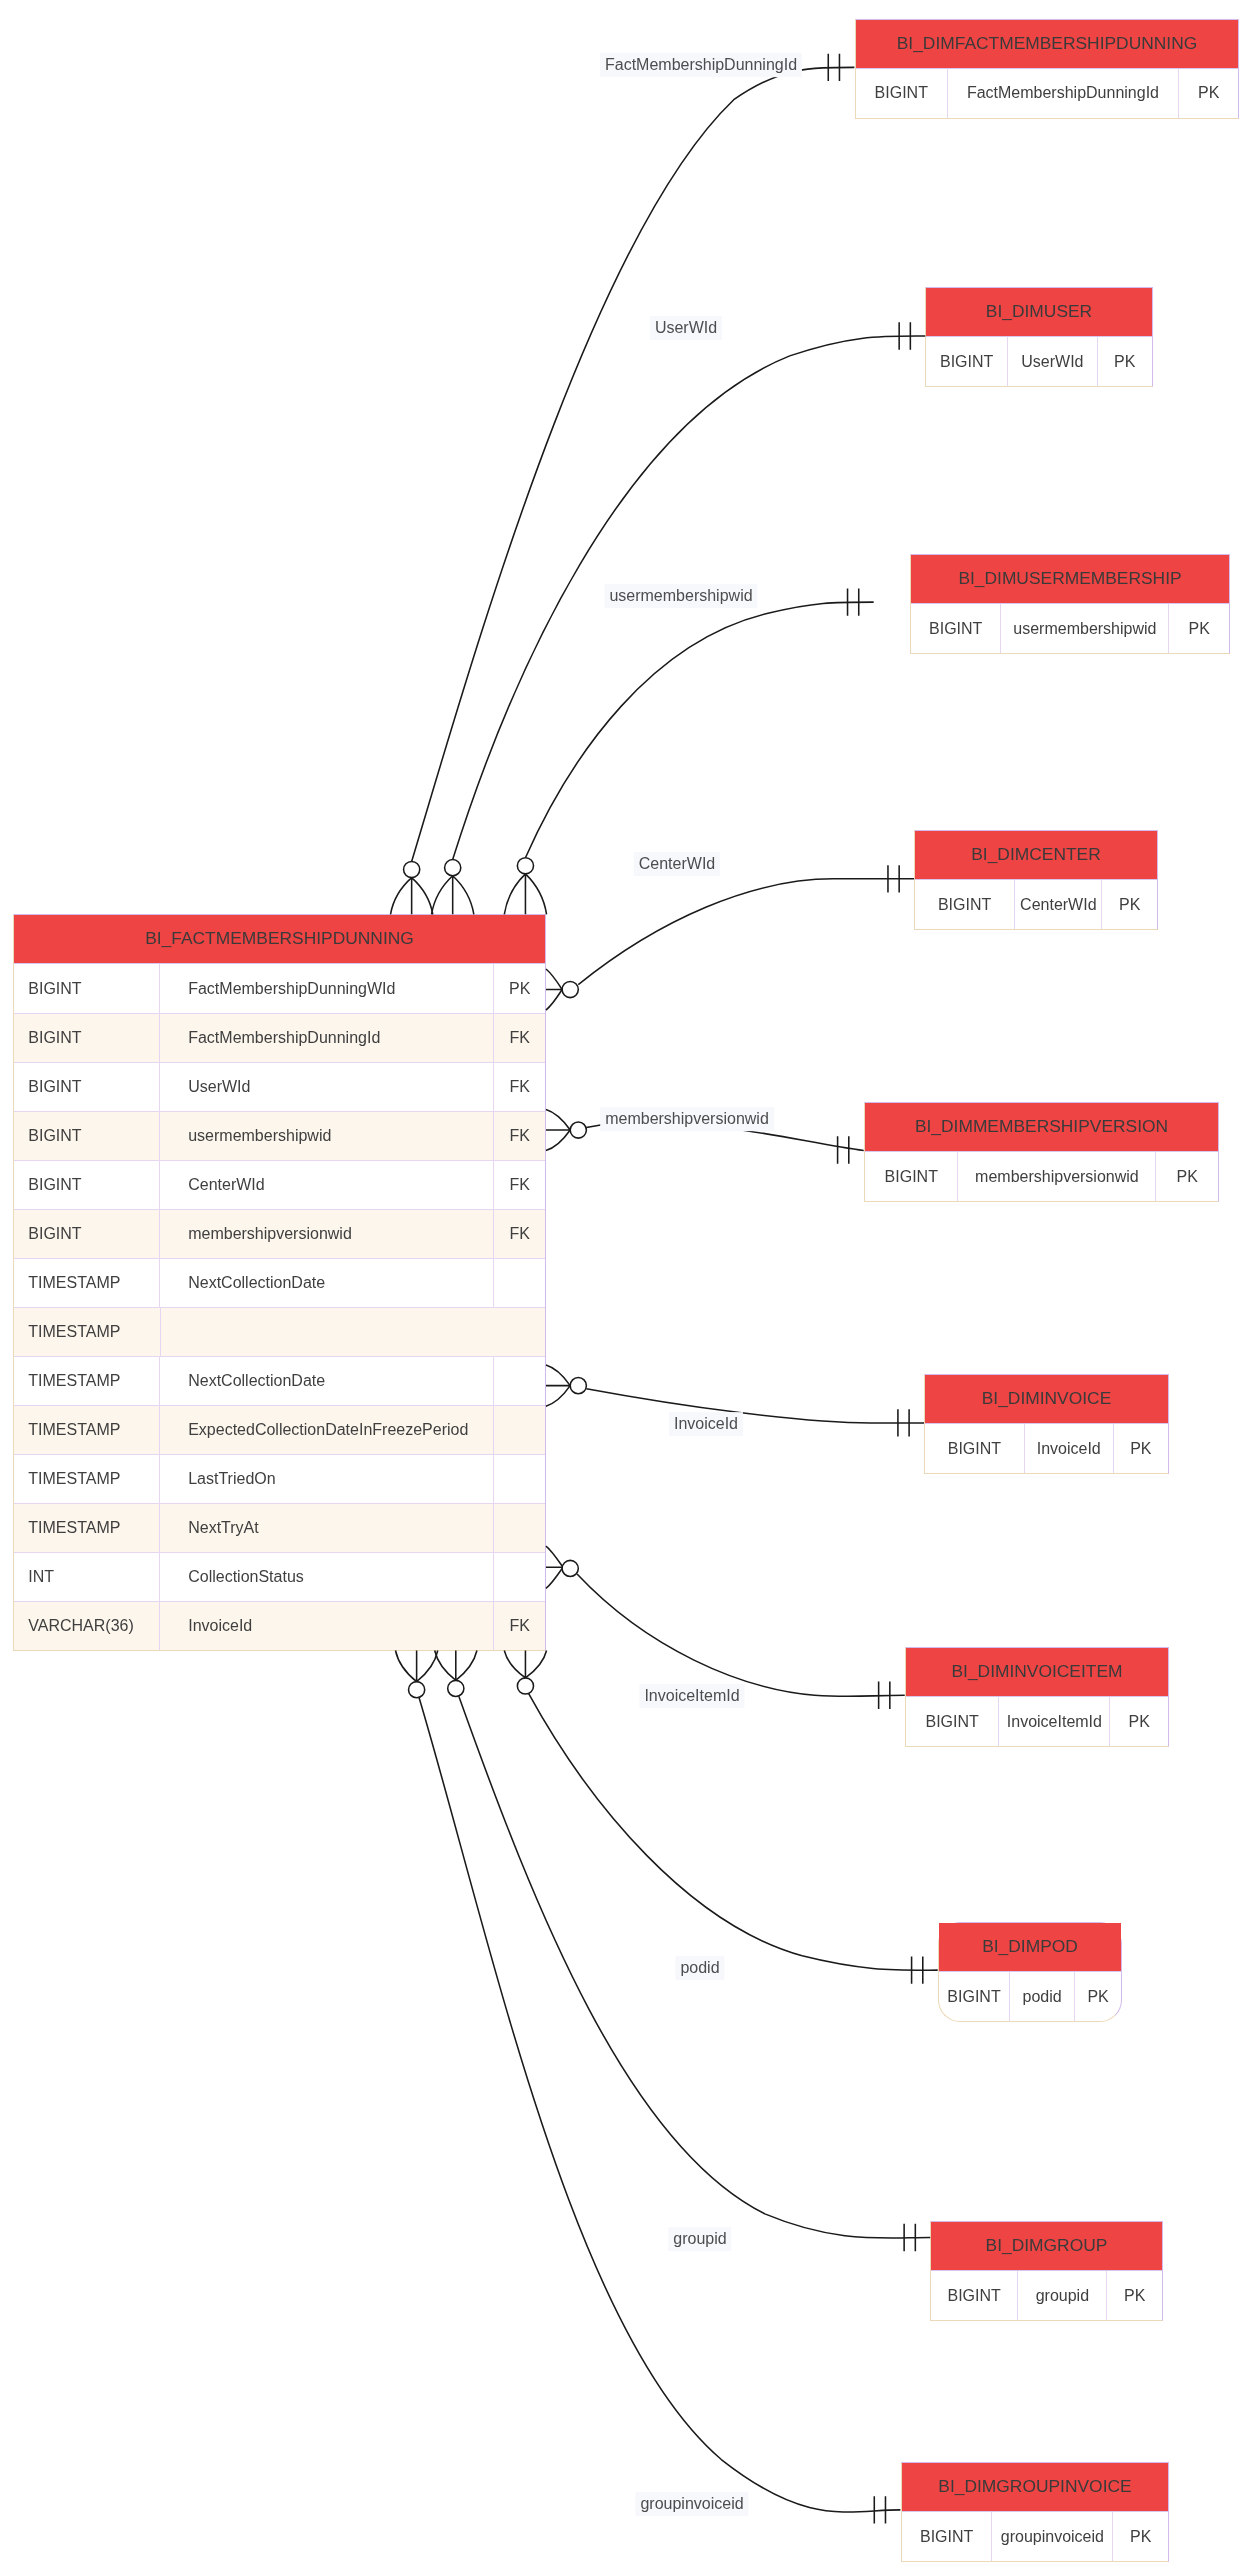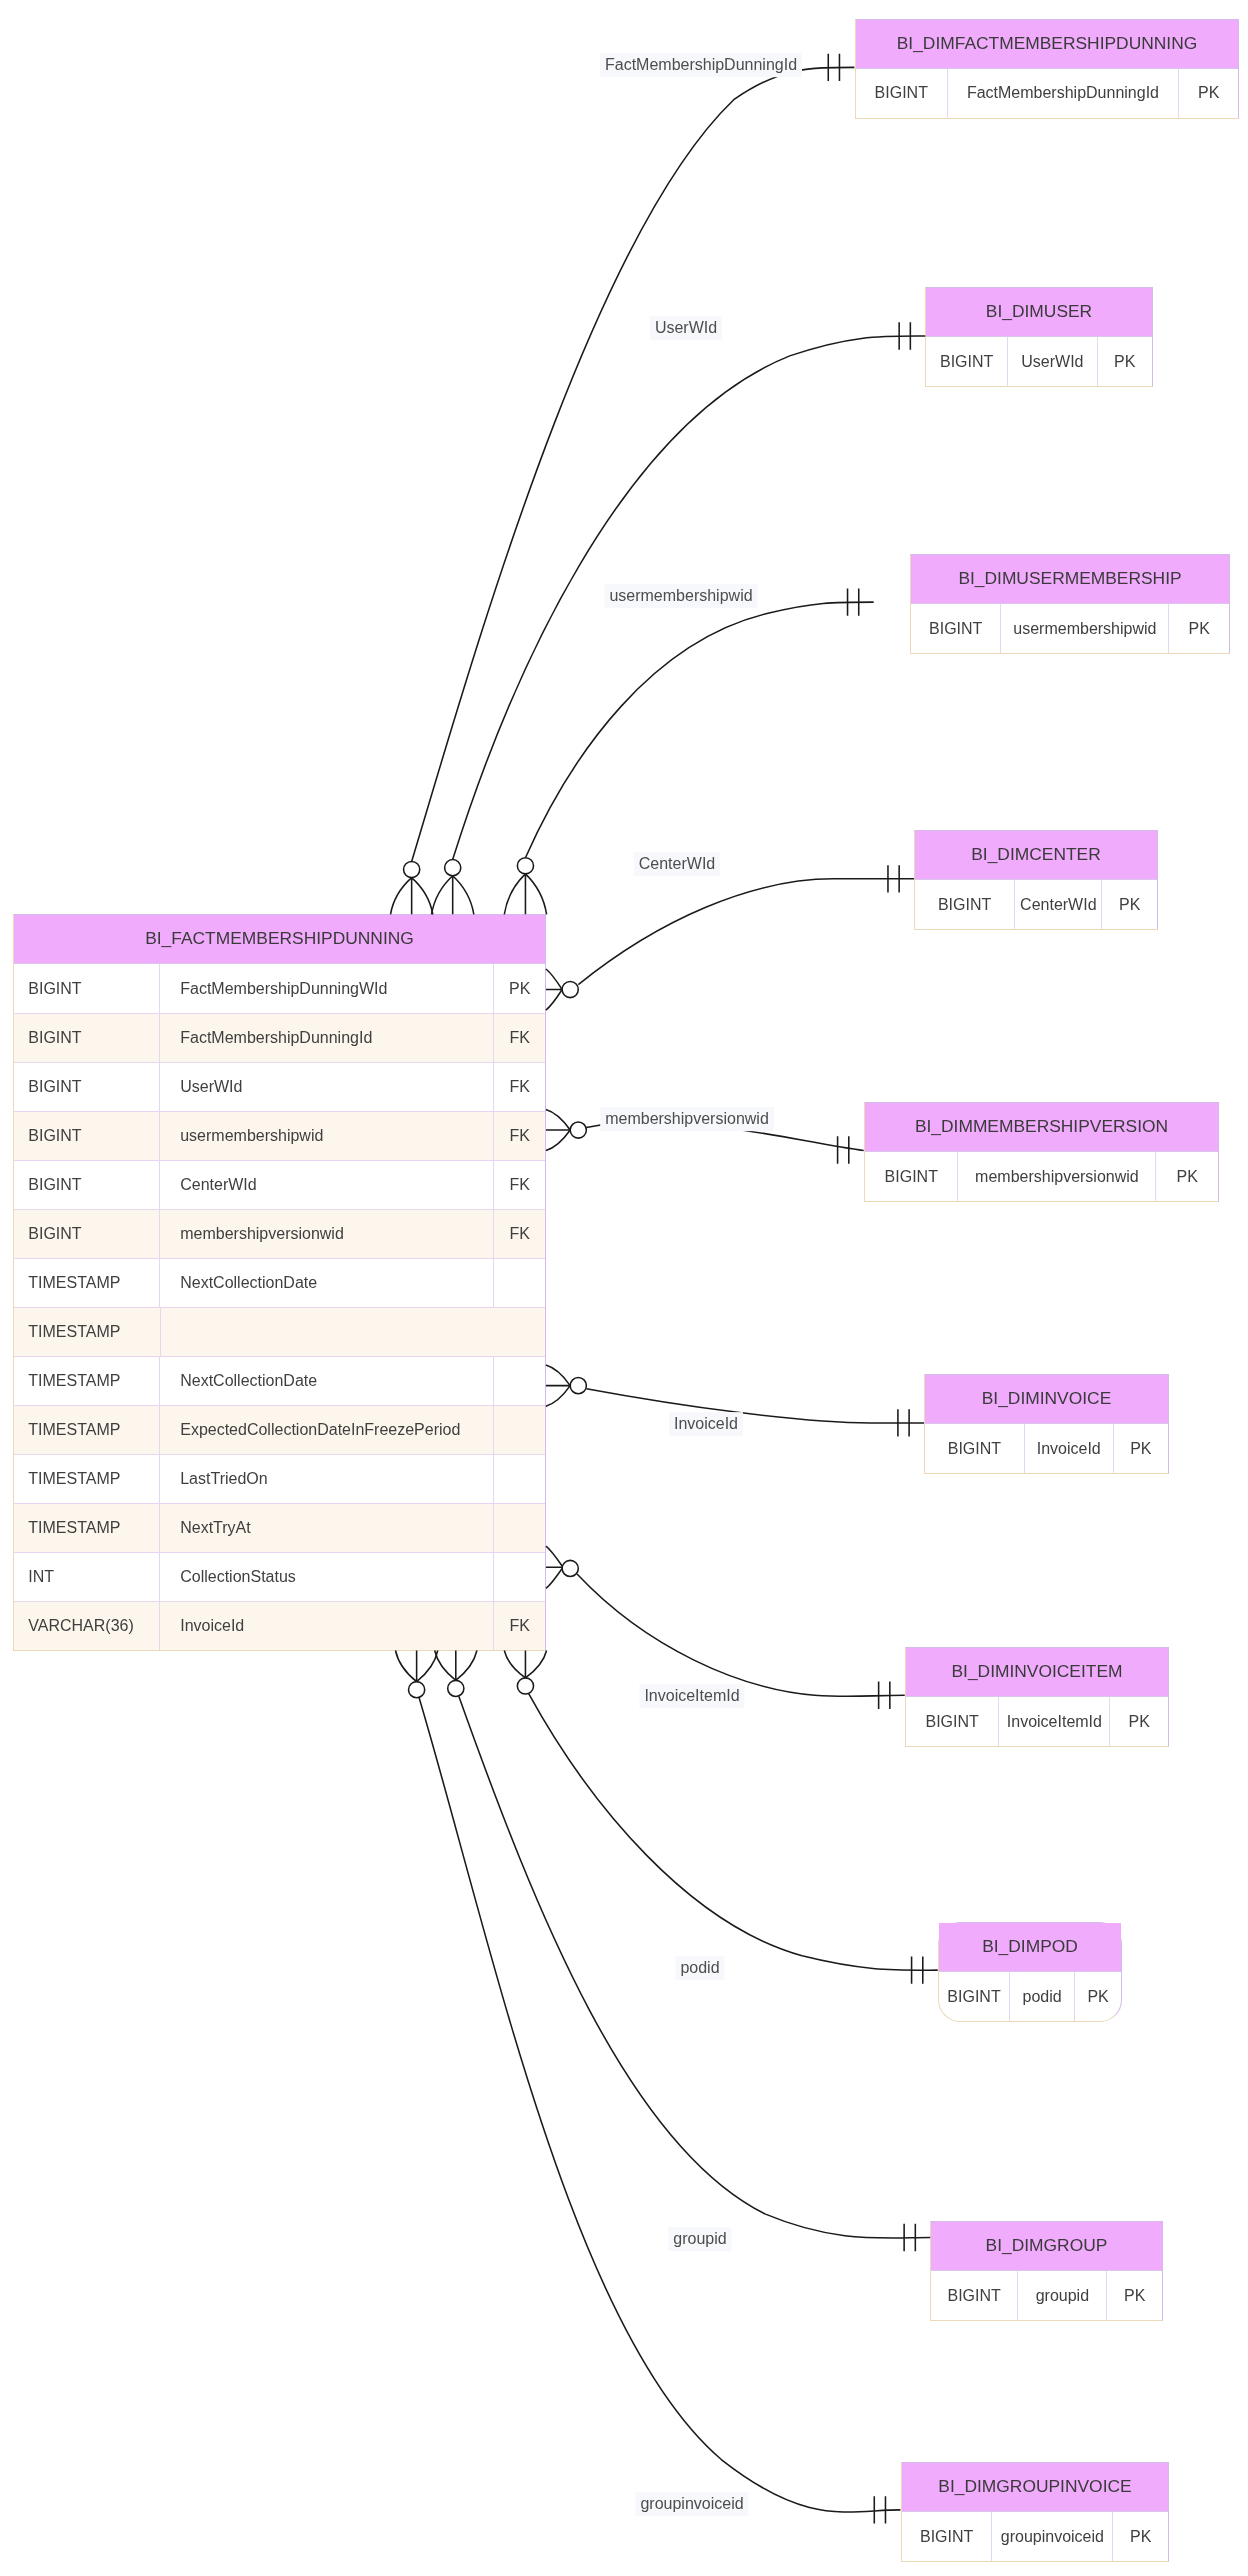--- a/index.html
+++ b/index.html
@@ -8,34 +8,34 @@
     font-family:"Liberation Sans", sans-serif;color:#3c3c3c;overflow:hidden;
   }
   
   .etable{
     position:absolute;box-sizing:border-box;background:#ffffff;
     border:1.9px solid #d3baea;border-left-color:#ecd9b8;border-bottom-color:#ecd9b8;
     z-index:2;
   }
   .t-header{
     box-sizing:border-box;height:49px;line-height:47px;text-align:center;
-    background:#f0abfc;border-bottom:1.2px solid #d9c6ec;
+    background:#ef4444;border-bottom:1.2px solid #d9c6ec;
     font-size:17.4px;color:#3a3a3a;white-space:nowrap;overflow:hidden;
   }
   .t-body{}
   .t-row{display:flex;height:49px;box-sizing:border-box;}
   .t-row + .t-row{border-top:1.2px solid #e6d6f2;}
   .t-body .t-row:nth-child(even){background:#fcf6ec;}
   .cell{
     box-sizing:border-box;display:flex;align-items:center;
     font-size:16px;color:#3f3f3f;white-space:nowrap;overflow:hidden;
   }
   .cell + .cell{border-left:1.2px solid #e6d6f2;}
   .c-type{padding-left:14.3px;}
-  .c-name{padding-left:20px;}
+  .c-name{padding-left:28px;}
   .c-key{justify-content:center;}
   .dim .cell{justify-content:center;padding-left:0;}
   
   #wires{position:absolute;left:0;top:0;z-index:3;pointer-events:none;}
   #wires path, #wires line{fill:none;stroke:#1a1a1a;stroke-width:2.5;}
   #wires circle{fill:#ffffff;stroke:#1a1a1a;stroke-width:2.5;}
   
   .rel-label{
     position:absolute;transform:translate(-50%,-50%);z-index:4;
     background:#f6f8fc;color:#4d4d4d;font-size:16px;line-height:18.7px;

